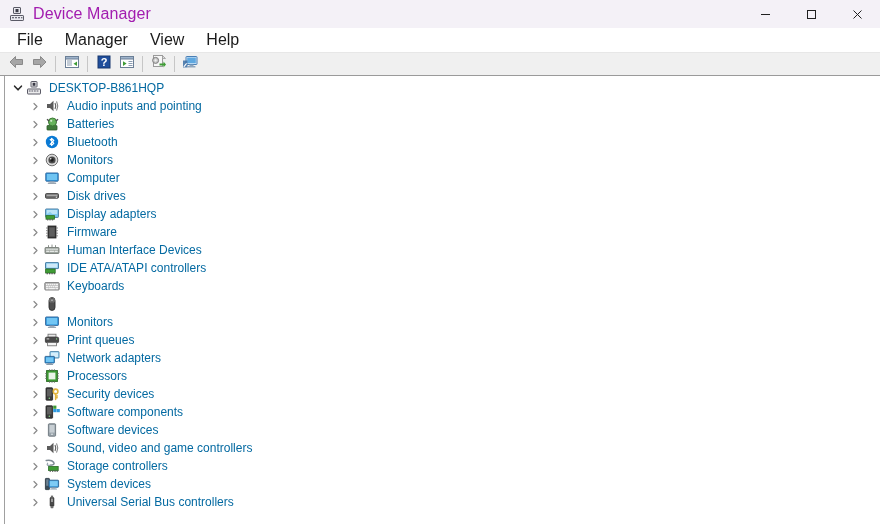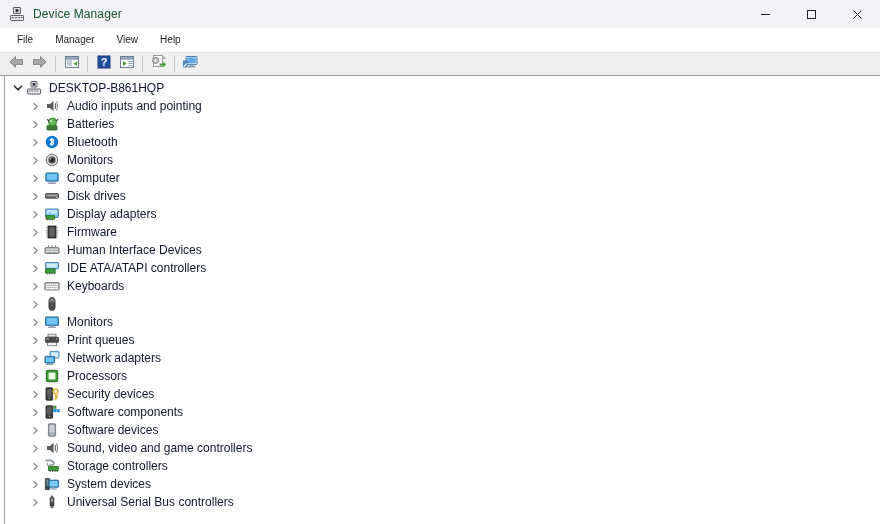--- a/index.html
+++ b/index.html
@@ -36,22 +36,22 @@
   }
   .titlebar-icon {
     width: 16px;
     height: 16px;
     margin-left: 9px;
     margin-right: 8px;
     flex: 0 0 16px;
     position: relative;
   }
   .title-text {
-    font-size: 12px;
-    color: #14532d;
+    font-size: 16px;
+    color: #a21caf;
     letter-spacing: 0.1px;
     line-height: 28px;
   }
   .winbtns {
     margin-left: auto;
     display: flex;
     height: 28px;
   }
   .winbtn {
     width: 46px;
@@ -66,21 +66,21 @@
   
   .menubar {
     height: 24px;
     flex: 0 0 24px;
     background: #ffffff;
     display: flex;
     align-items: center;
     padding-left: 6px;
   }
   .menu-item {
-    font-size: 10px;
+    font-size: 16px;
     color: #1a1a1a;
     padding: 3px 11px;
     line-height: 16px;
     border-radius: 3px;
   }
 
   
   .toolbar {
     height: 24px;
     flex: 0 0 24px;
@@ -126,21 +126,21 @@
   }
   .tree {
     padding-top: 3px;
     position: relative;
   }
   .tree-row {
     height: 18px;
     display: flex;
     align-items: center;
     font-size: 12px;
-    color: #0f172a;
+    color: #0369a1;
     white-space: nowrap;
   }
   .tree-row.root { padding-left: 4px; }
   .tree-row.child { padding-left: 22px; }
   .twisty {
     width: 17px;
     flex: 0 0 17px;
     display: flex;
     align-items: center;
     justify-content: center;

